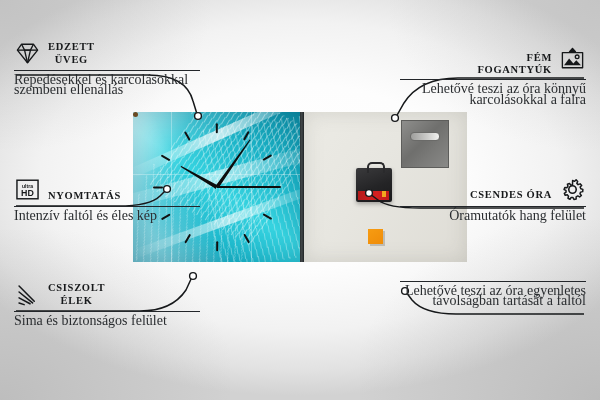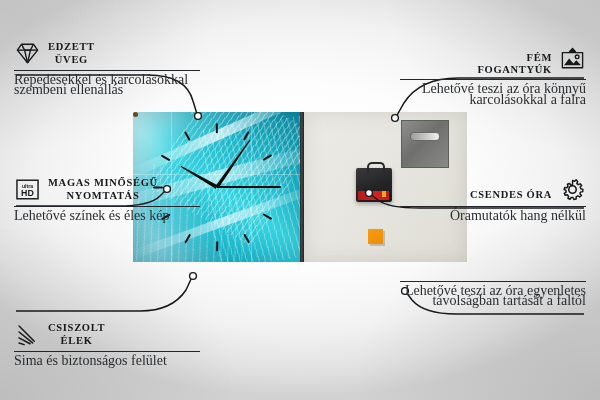--- a/index.html
+++ b/index.html
@@ -98,21 +98,21 @@
   .rule{height:1px;background:#23262a;margin:3px 0 4px;}
   .desc{
     font-family:"Liberation Serif", serif;
     font-size:14px;line-height:10.4px;color:#2a2d30;
   }
   .callout.left .desc{text-align:left;}
   .callout.right .desc{text-align:right;}
 
   #c-glass{left:14px;top:40px;}
   #c-print{left:14px;top:176px;}
-  #c-edges{left:14px;top:281px;margin-top:40px;}
+  #c-edges{left:14px;top:281px;}
   #c-handles{right:14px;top:40px;}
   #c-mech{right:14px;top:176px;}
   #c-foam{right:14px;top:278px;}
 
   #connectors{position:absolute;left:0;top:0;width:600px;height:400px;pointer-events:none;}
 </style>
 </head>
 <body>
 
 <div id="stage">
@@ -209,24 +209,24 @@
 
   <div class="callout left" id="c-print">
     <div class="head">
       <span class="ico">
         <svg viewBox="0 0 32 32">
           <rect x="3.5" y="5" width="25" height="22" fill="none" stroke="#16181a" stroke-width="1.7"></rect>
           <text x="16" y="14" font-family="Liberation Sans, sans-serif" font-size="6" font-weight="700" text-anchor="middle" fill="#16181a">ultra</text>
           <text x="16" y="24" font-family="Liberation Sans, sans-serif" font-size="10.5" font-weight="700" text-anchor="middle" fill="#16181a">HD</text>
         </svg>
       </span>
-      <span class="title"><span>MAGAS MINŐSÉGŰ</span><br><span>NYOMTATÁS</span></span>
-    </div>
-    <div class="rule"></div>
-    <div class="desc">Lehetővé színek és éles kép</div>
+      <span class="title"><br><span>NYOMTATÁS</span></span>
+    </div>
+    <div class="rule"></div>
+    <div class="desc">Intenzív faltól és éles kép</div>
   </div>
 
   <div class="callout left" id="c-edges">
     <div class="head">
       <span class="ico">
         <svg viewBox="0 0 32 32" stroke="#16181a" stroke-width="1.8" stroke-linecap="round">
           <path d="M6 6 L24 24"></path>
             <path d="M6 13 L22 26"></path>
             <path d="M6 20 L19 27"></path>
             <path d="M6 26 L12 28"></path>
@@ -258,21 +258,21 @@
     <div class="head">
       <span class="title"><span>CSENDES ÓRA</span><br></span>
       <span class="ico">
         <svg viewBox="0 0 32 32" fill="none" stroke="#16181a" stroke-width="1.9" stroke-linejoin="round">
           <path d="M16 4.5 l2.6 1 1.9-2 2 2.1 -1.1 2.5 1.6 1.6 2.6-1 2 2.1-2 1.9 .9 2.2 2.6 .8 -.2 2.9 -2.7 .6 -.8 2.2 1.8 2.1 -2.2 1.9 -2.4-1.3 -2.1 1.2 .1 2.7 -2.9 .6 -1.2-2.5 -2.3-.1 -1.5 2.3 -2.6-1.3 .7-2.6 -1.6-1.7 -2.6 .6 -1.2-2.6 2.3-1.4 -.2-2.3 -2.4-1.1 1-2.7 2.6 .4 1.4-1.8 -.7-2.6 2.7-1.1 1.5 2.2 2.3-.4 Z" transform="translate(0.3,0.3) scale(0.93) translate(1,1)"></path>
           <circle cx="16" cy="16" r="4.4"></circle>
         </svg>
       </span>
     </div>
     <div class="rule"></div>
-    <div class="desc">Óramutatók hang nélkül</div>
+    <div class="desc">Óramutatók hang felület</div>
   </div>
 
   <div class="callout right" id="c-foam">
     <div class="rule"></div>
     <div class="desc">Lehetővé teszi az óra egyenletes távolságban tartását a faltól</div>
   </div>
 
 </div>
 
 </body></html>

